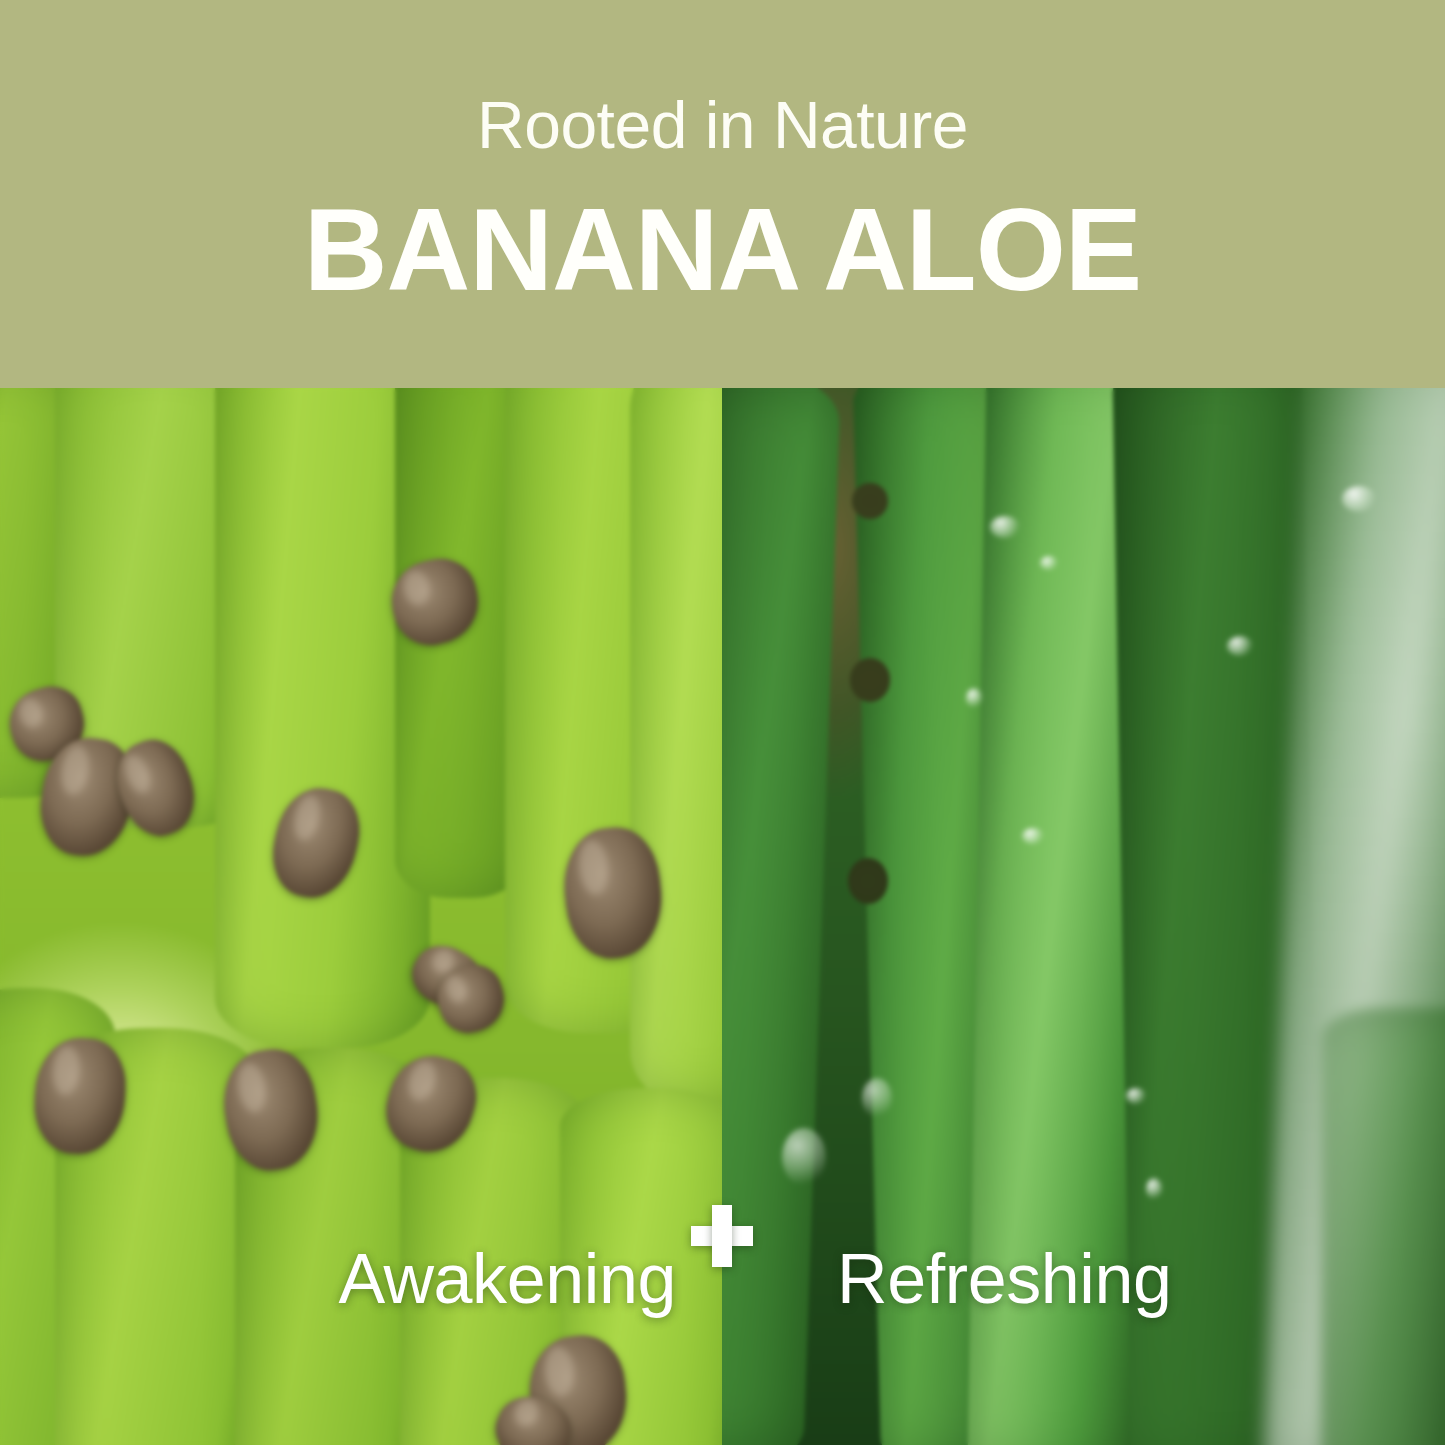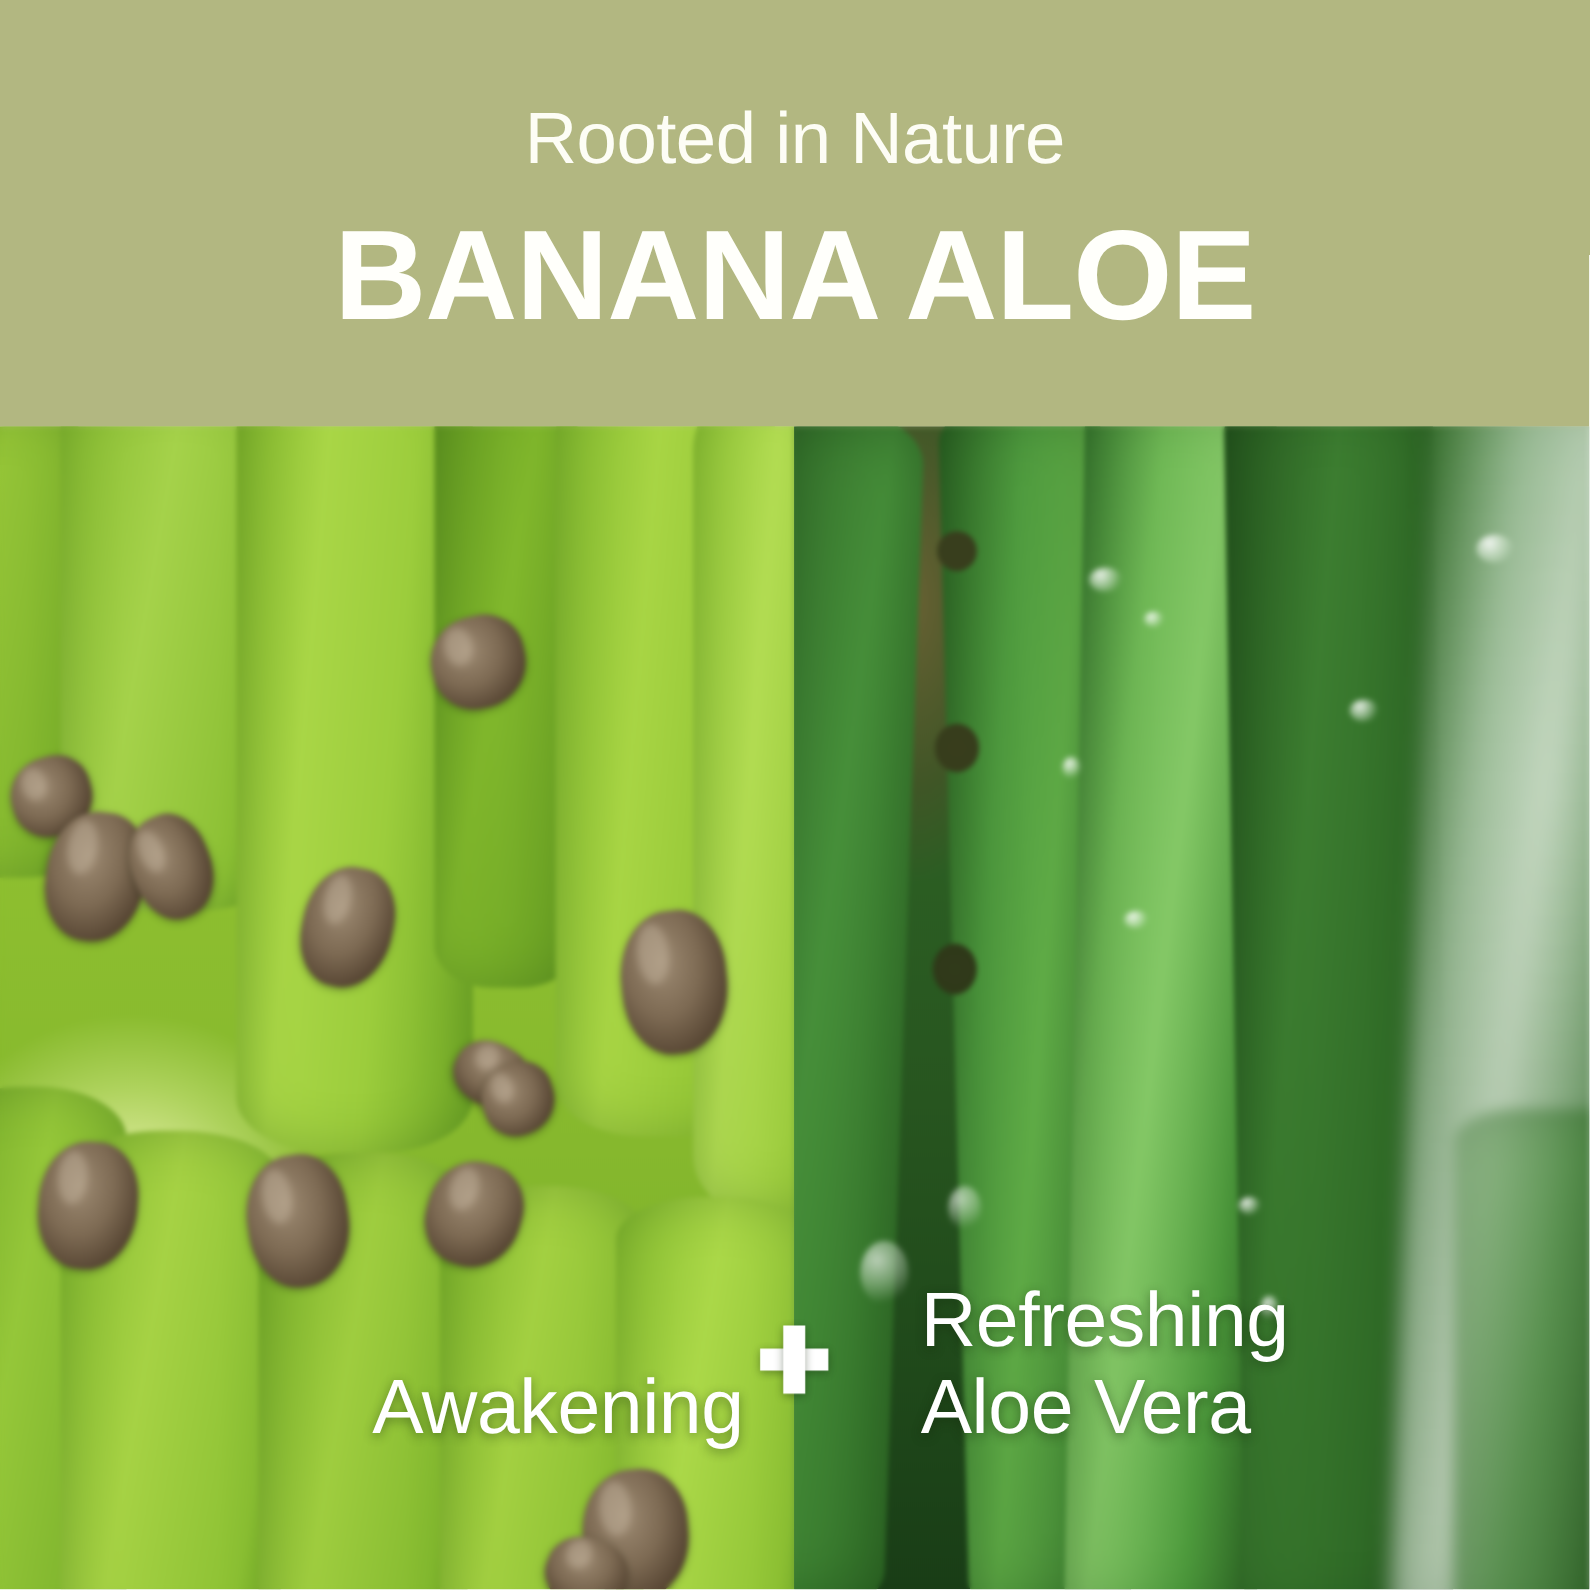--- a/index.html
+++ b/index.html
@@ -295,21 +295,20 @@
         <div class="droplet" style="left:424px; top:790px; width:16px; height:22px;"></div>
         <div class="droplet" style="left:505px; top:248px; width:26px; height:20px;"></div>
         <div class="droplet" style="left:620px; top:98px; width:34px; height:26px;"></div>
         <div class="droplet" style="left:60px; top:740px; width:44px; height:58px; opacity:0.75;"></div>
         <div class="droplet" style="left:140px; top:690px; width:30px; height:40px; opacity:0.7;"></div>
         <div class="soften"></div>
       </div>
 
       <div class="caption caption-right">
         <span>Refreshing</span>
-        <span class="line2">Aloe Vera</span>
       </div>
     </div>
   </div>
 
   <div class="plus-icon">
     <span class="bar-h"></span>
     <span class="bar-v"></span>
   </div>
 
 </div>

